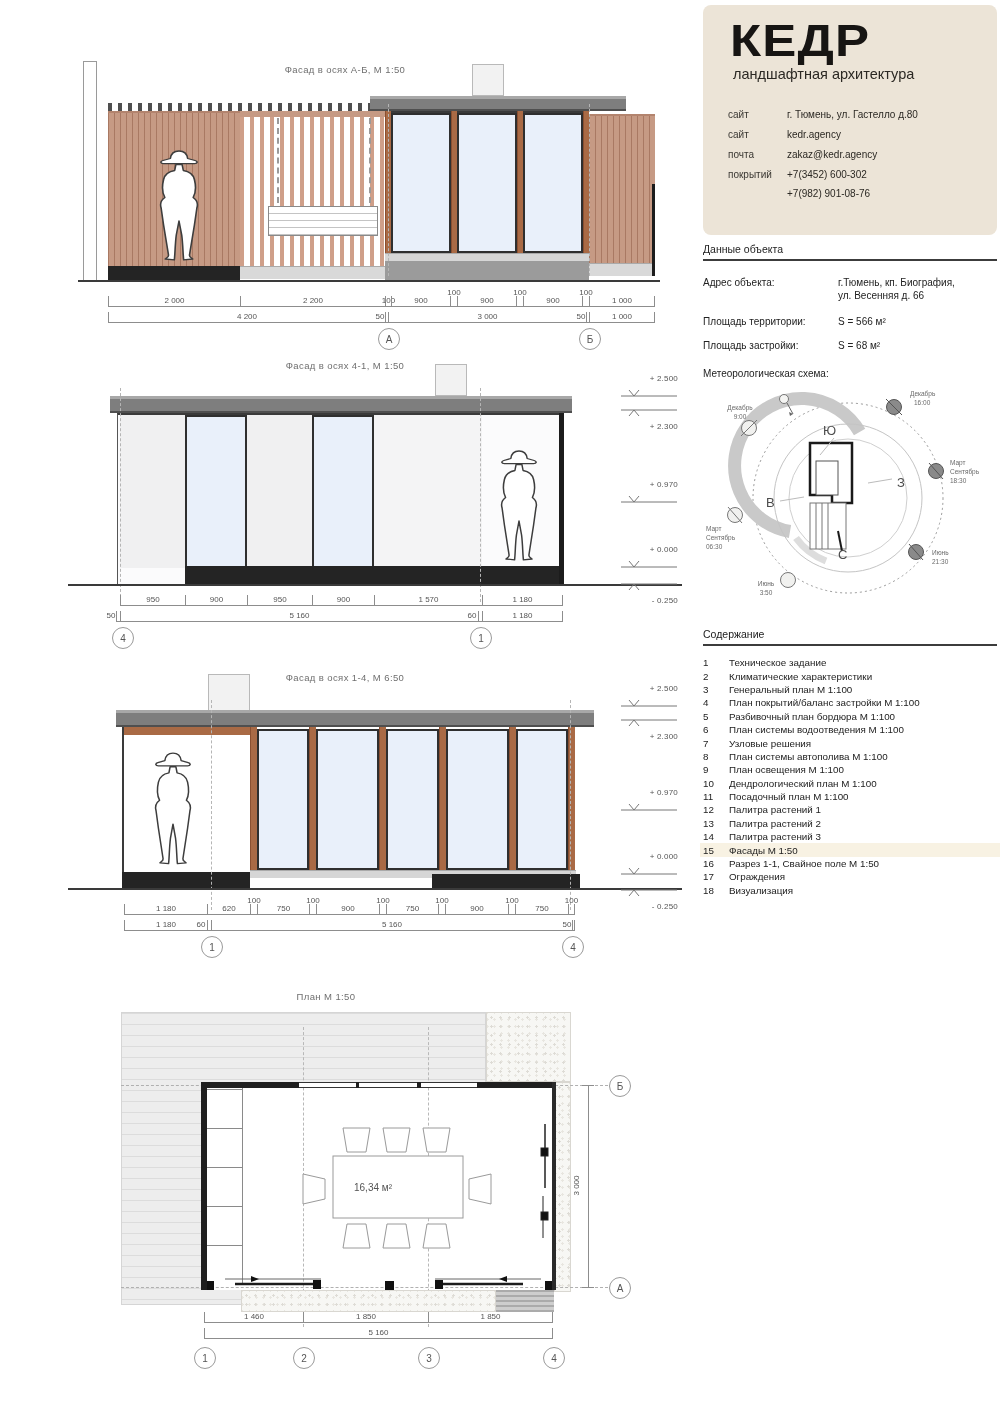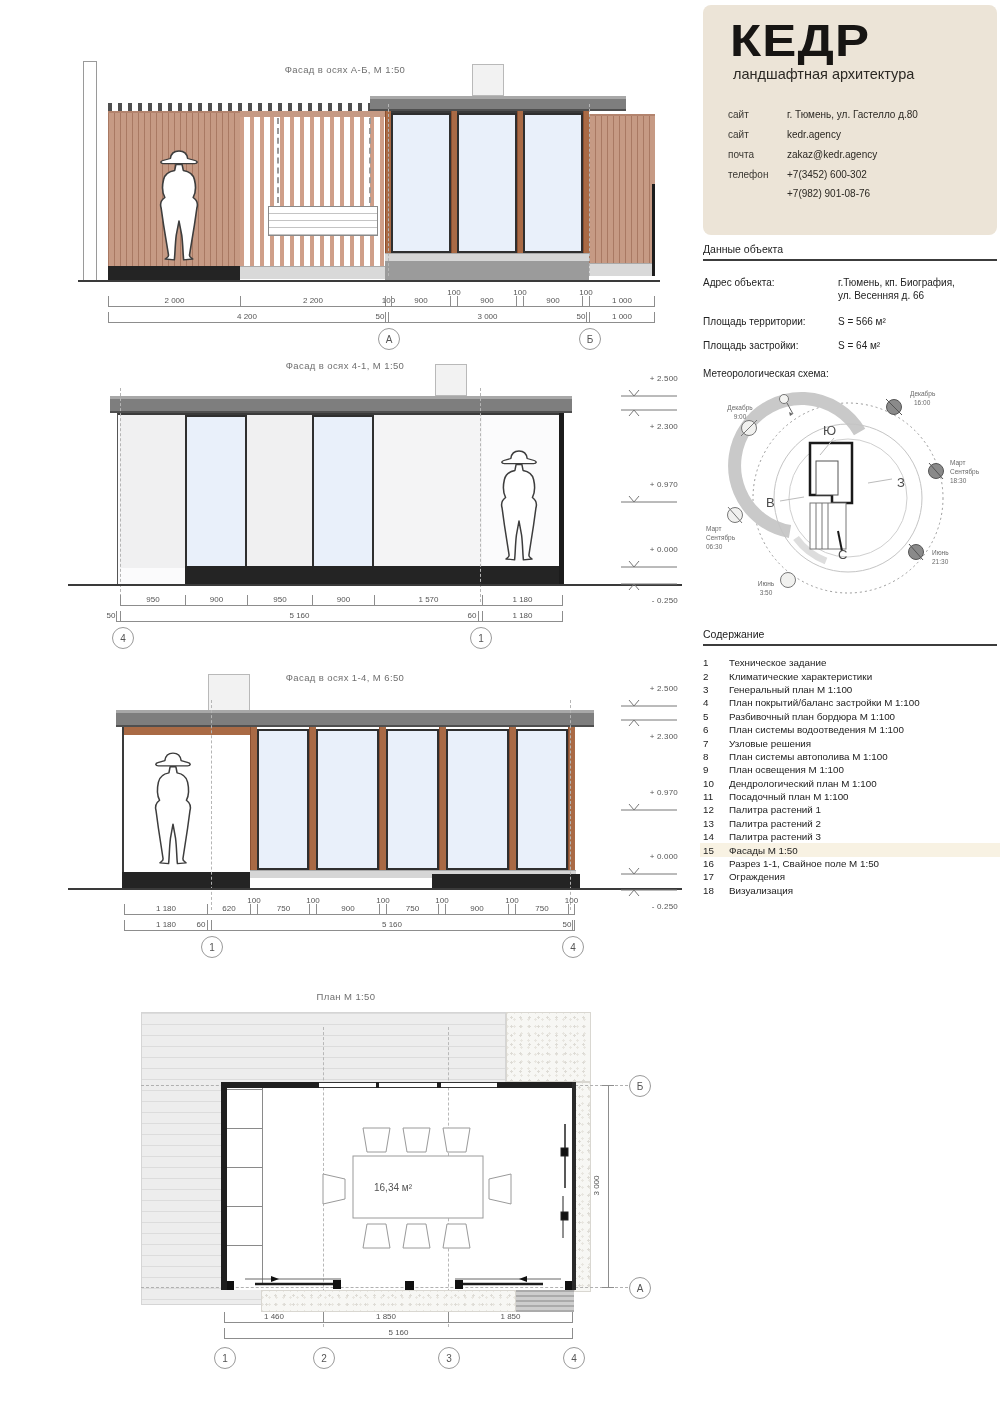--- a/index.html
+++ b/index.html
@@ -89,34 +89,34 @@
 <div class="card"></div>
 <div class="logo">КЕДР</div>
 <div class="tagline">ландшафтная архитектура</div>
 
 <div class="c-label" style="top:109px">сайт</div>
 <div class="c-value" style="top:109px">г. Тюмень, ул. Гастелло д.80</div>
 <div class="c-label" style="top:129px">сайт</div>
 <div class="c-value" style="top:129px">kedr.agency</div>
 <div class="c-label" style="top:149px">почта</div>
 <div class="c-value" style="top:149px">zakaz@kedr.agency</div>
-<div class="c-label" style="top:169px">телефон</div>
+<div class="c-label" style="top:169px">покрытий</div>
 <div class="c-value" style="top:169px">+7(3452) 600-302</div>
 <div class="c-value" style="top:188px">+7(982) 901-08-76</div>
 
 <div class="h2" style="top:243px">Данные объекта</div>
 <div class="hr" style="top:259px"></div>
 
 <div class="od-label" style="top:277px">Адрес объекта:</div>
 <div class="od-value" style="top:277px">г.Тюмень, кп. Биография,</div>
 <div class="od-value" style="top:290px">ул. Весенняя д. 66</div>
 <div class="od-label" style="top:316px">Площадь территории:</div>
 <div class="od-value" style="top:316px">S = 566 м²</div>
 <div class="od-label" style="top:340px">Площадь застройки:</div>
-<div class="od-value" style="top:340px">S = 64 м²</div>
+<div class="od-value" style="top:340px">S = 68 м²</div>
 <div class="od-label" style="top:368px">Метеорологическая схема:</div>
 
 <svg class="abs" style="left:700px;top:383px" width="300" height="240" viewBox="0 0 300 240">
   <circle cx="148" cy="115" r="95" fill="none" stroke="#9a9a9a" stroke-width="1" stroke-dasharray="2 3"></circle>
   <path d="M159.6 49 A67 67 0 1 0 90 148.5" fill="none" stroke="#c9c9c9" stroke-width="13"></path>
   <path d="M96 155 A67 67 0 0 0 126 178" fill="none" stroke="#dddddd" stroke-width="7"></path>
   <circle cx="148" cy="115" r="74" fill="none" stroke="#c4c4c4" stroke-width="1"></circle>
   <circle cx="148" cy="115" r="59" fill="none" stroke="#cfcfcf" stroke-width="1"></circle>
 
   <g fill="#fff">
@@ -550,21 +550,21 @@
   </div>
   <div class="lvl" style="left:560px;top:220px">
     <svg width="58" height="9">
           <path d="M1 1 H57"></path>
           <path d="M9 7 L14 1 L19 7"></path>
         </svg>
     <div class="t">- 0.250</div>
   </div>
 </div>
 
-<div class="abs" style="left:116px;top:985px;width:580px;height:429px">
+<div class="abs" style="left:96px;top:985px;width:580px;height:429px">
   <div class="dwg-title" style="left:130px;top:6px;width:200px">План М 1:50</div>
   <div class="deck" style="left:25px;top:27px;width:365px;height:293px"></div>
   <div class="stone" style="left:390px;top:27px;width:85px;height:70px"></div>
   <div class="stone" style="left:458px;top:97px;width:17px;height:210px"></div>
   <div class="abs" style="left:105px;top:97px;width:355px;height:208px;background:#fff"></div>
 
   <div class="dashax" style="left:207px;top:42px;height:300px;border-left-color:#b8b8b8"></div>
   <div class="dashax" style="left:332px;top:42px;height:300px;border-left-color:#b8b8b8"></div>
   <div class="dashh" style="left:25px;top:100px;width:492px"></div>
   <div class="dashh" style="left:25px;top:302px;width:492px"></div>

